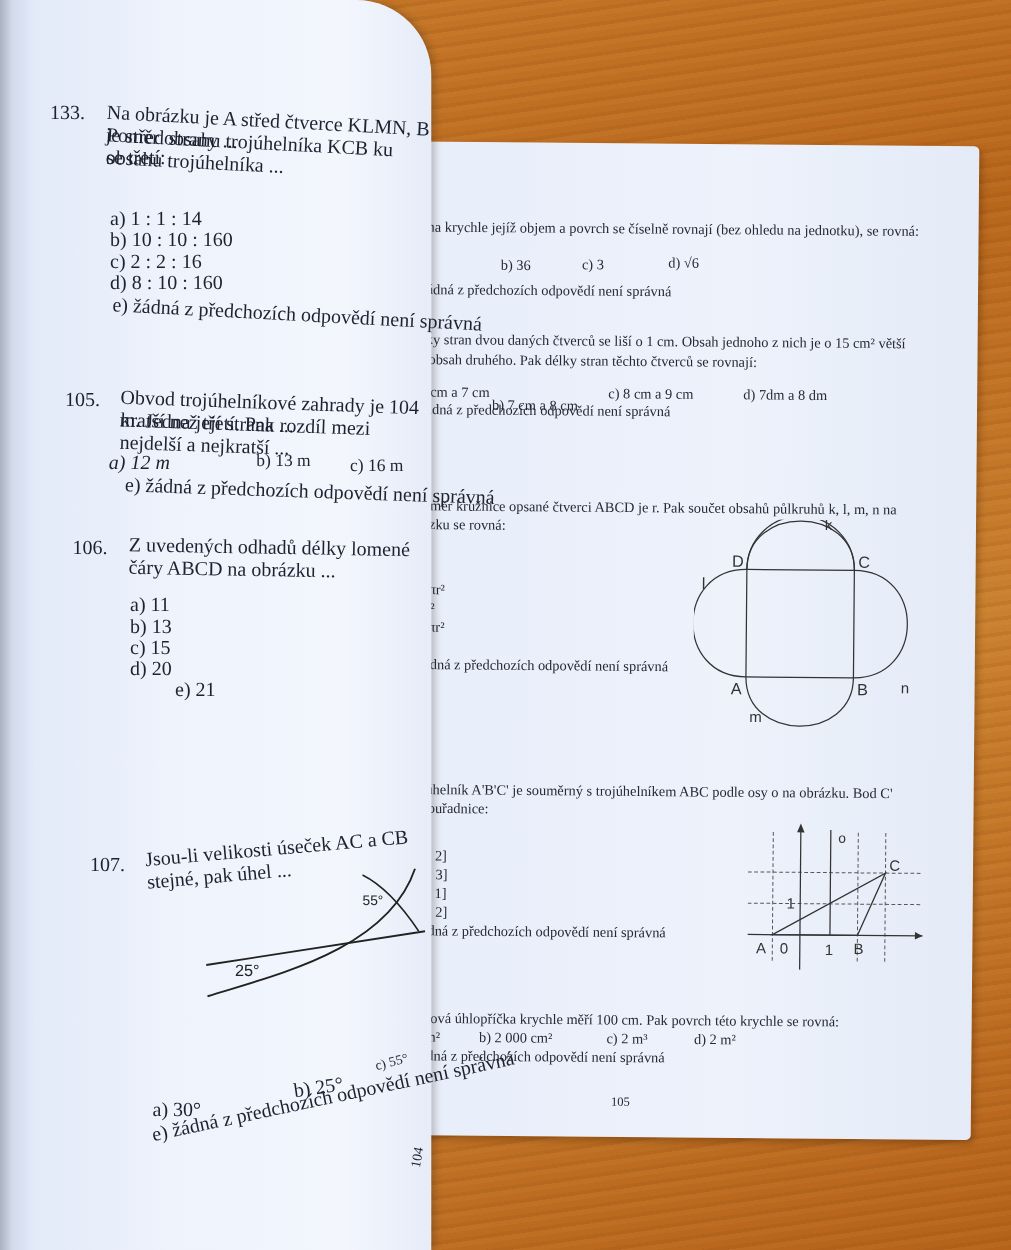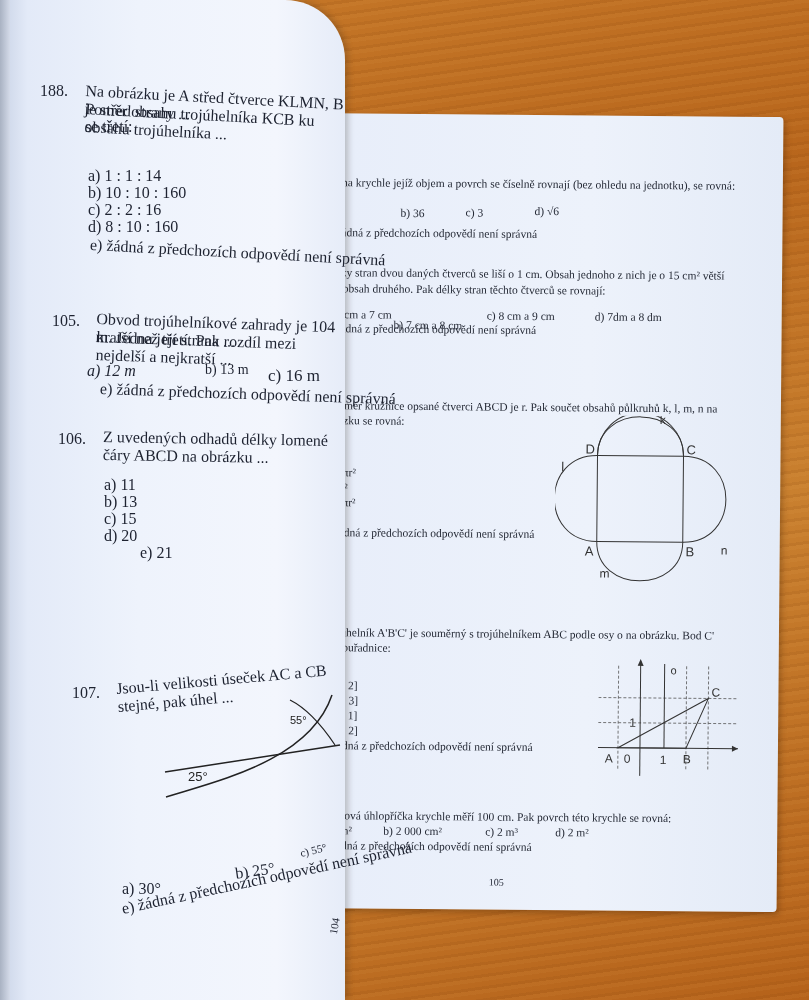--- a/index.html
+++ b/index.html
@@ -125,36 +125,36 @@
   <div class="rt" style="left:188px;top:710px;">c)  2 m³</div>
   <div class="rt" style="left:258px;top:710px;">d)  2 m²</div>
   <div class="rt" style="left:22px;top:725px;">e)  žádná z předchozích odpovědí není správná</div>
 
   <div class="pnum" style="left:192px;top:762px;">105</div>
 </div>
 
 <div class="page-left">
   <div class="page-left-edge"></div>
 
-  <div class="qnum" style="left:40px;top:82px;">188.</div>
+  <div class="qnum" style="left:40px;top:82px;">133.</div>
   <div class="q" style="left:85px;top:82px;transform:rotate(3deg);transform-origin:left;">Na obrázku je A střed čtverce KLMN, B je střed strany ...</div>
   <div class="q" style="left:85px;top:100px;transform:rotate(3deg);transform-origin:left;">Poměr obsahu trojúhelníka KCB ku obsahu trojúhelníka ...</div>
   <div class="q" style="left:85px;top:118px;">se třetí:</div>
   <div class="opt" style="left:88px;top:167px;">a)  1 : 1 : 14</div>
   <div class="opt" style="left:88px;top:184px;">b)  10 : 10 : 160</div>
   <div class="opt" style="left:88px;top:201px;">c)  2 : 2 : 16</div>
   <div class="opt" style="left:88px;top:218px;">d)  8 : 10 : 160</div>
   <div class="opt" style="left:90px;top:236px;transform:rotate(3deg);transform-origin:left;">e)  žádná z předchozích odpovědí není správná</div>
 
   <div class="qnum" style="left:52px;top:312px;">105.</div>
   <div class="q" style="left:96px;top:310px;transform:rotate(2deg);transform-origin:left;">Obvod trojúhelníkové zahrady je 104 m. Jedna její strana ...</div>
   <div class="q" style="left:96px;top:328px;transform:rotate(2deg);transform-origin:left;">kratší než třetí. Pak rozdíl mezi nejdelší a nejkratší ...</div>
   <div class="opt" style="left:87px;top:362px;font-style:italic;">a)  12 m</div>
   <div class="opt" style="left:205px;top:362px;font-size:14px;">b)  13 m</div>
-  <div class="opt" style="left:268px;top:366px;font-size:17px;">c)  16 m</div>
+  <div class="opt" style="left:280px;top:366px;font-size:14px;">c)  16 m</div>
   <div class="opt" style="left:100px;top:380px;transform:rotate(2deg);transform-origin:left;">e)  žádná z předchozích odpovědí není správná</div>
 
   <div class="qnum" style="left:58px;top:430px;">106.</div>
   <div class="q" style="left:103px;top:428px;transform:rotate(1deg);transform-origin:left;">Z uvedených odhadů délky lomené čáry ABCD na obrázku ...</div>
   <div class="opt" style="left:104px;top:476px;">a)  11</div>
   <div class="opt" style="left:104px;top:493px;">b)  13</div>
   <div class="opt" style="left:104px;top:510px;">c)  15</div>
   <div class="opt" style="left:104px;top:527px;">d)  20</div>
   <div class="opt" style="left:104px;top:544px;margin-left:36px;">e)  21</div>
 

